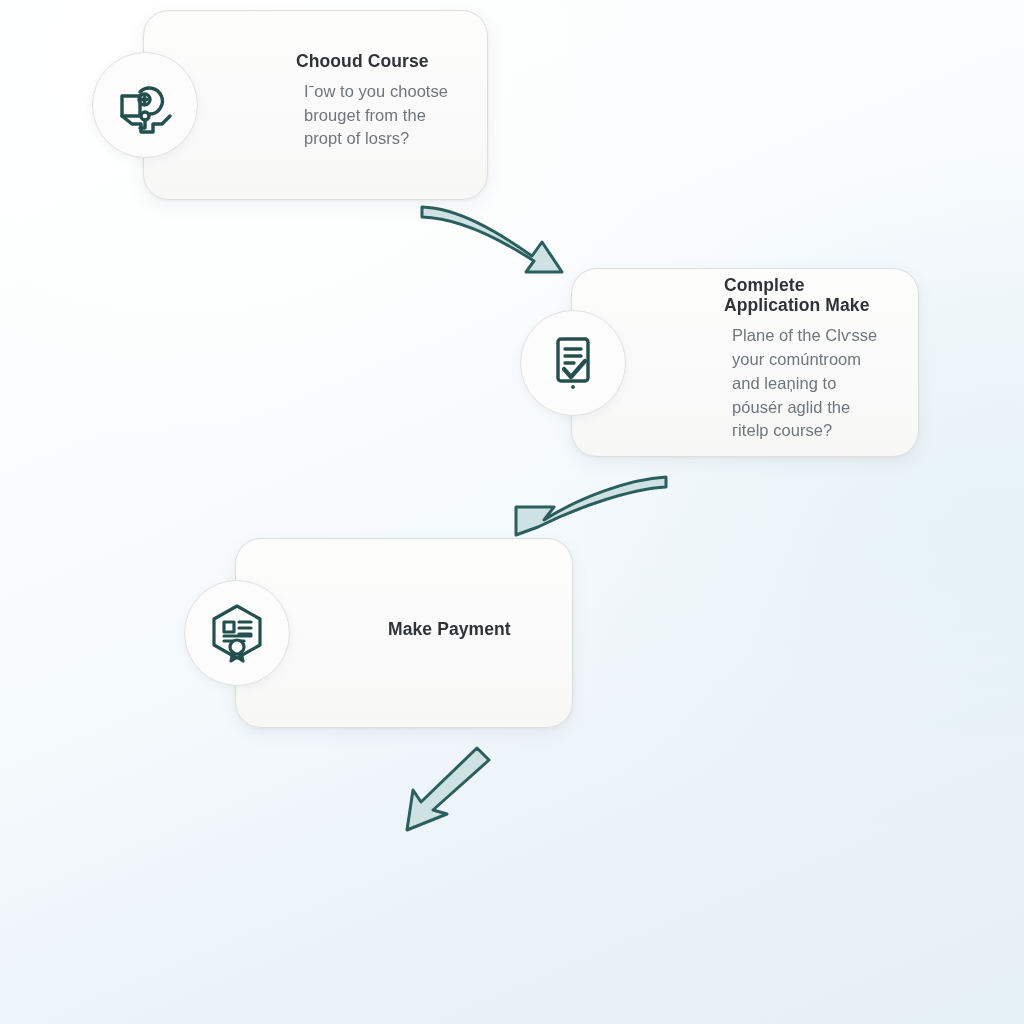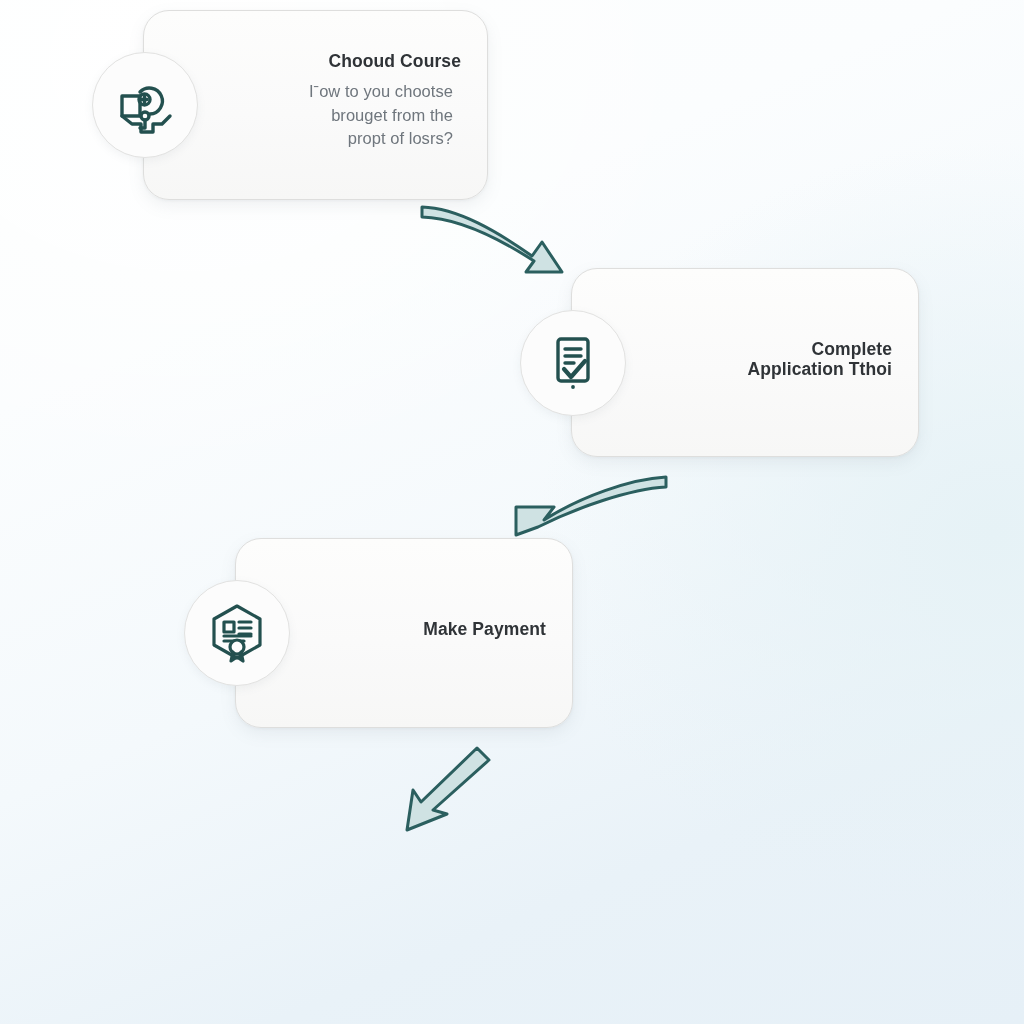--- a/index.html
+++ b/index.html
@@ -26,21 +26,20 @@
   }
 
   
   .card {
     position: absolute;
     box-sizing: border-box;
     background: linear-gradient(180deg, #fdfdfc 0%, #fafafa 55%, #f7f7f6 100%);
     border: 1px solid #dededd;
     border-radius: 26px;
     box-shadow: 0 6px 16px rgba(120,130,140,0.10), 0 1px 3px rgba(120,130,140,0.08);
-    text-align: right;
   }
 
   .card-text {
     position: absolute;
     left: 152px;
     right: 26px;
     top: 50%;
     transform: translateY(-50%);
   }
   .card-title {
@@ -123,21 +122,22 @@
   <div class="card" style="left:571px; top:268px; width:348px; height:189px;">
     <div class="icon-badge">
       <svg width="62" height="62" viewBox="0 0 62 62" fill="none" stroke="#23504f" stroke-width="3.4" stroke-linecap="round" stroke-linejoin="round">
         <rect x="16" y="7" width="30" height="42" rx="3"></rect>
         <path d="M23 17 h16 M23 24 h16 M23 31 h9"></path>
         <path d="M22 37 l7 8 l14 -16" stroke-width="4.2"></path>
         <circle cx="31" cy="55" r="1.9" fill="#23504f" stroke="none"></circle>
       </svg>
     </div>
     <div class="card-text">
-      <div class="card-title">Complete Application Tthoi</div>
+      <div class="card-title">Complete Application Make</div>
+      <div class="card-desc">Plane of the Clѵsse your comúntroom and leaņing to póusér aɡlid the гitelp course?</div>
     </div>
   </div>
 
   <div class="arrow" style="left:498px; top:465px; width:180px; height:80px;">
     <svg width="180" height="80" viewBox="0 0 180 80">
       <path d="M168 12
                C 132 14, 82 32, 46 55
                L 56 42
                L 18 42
                L 18 70

